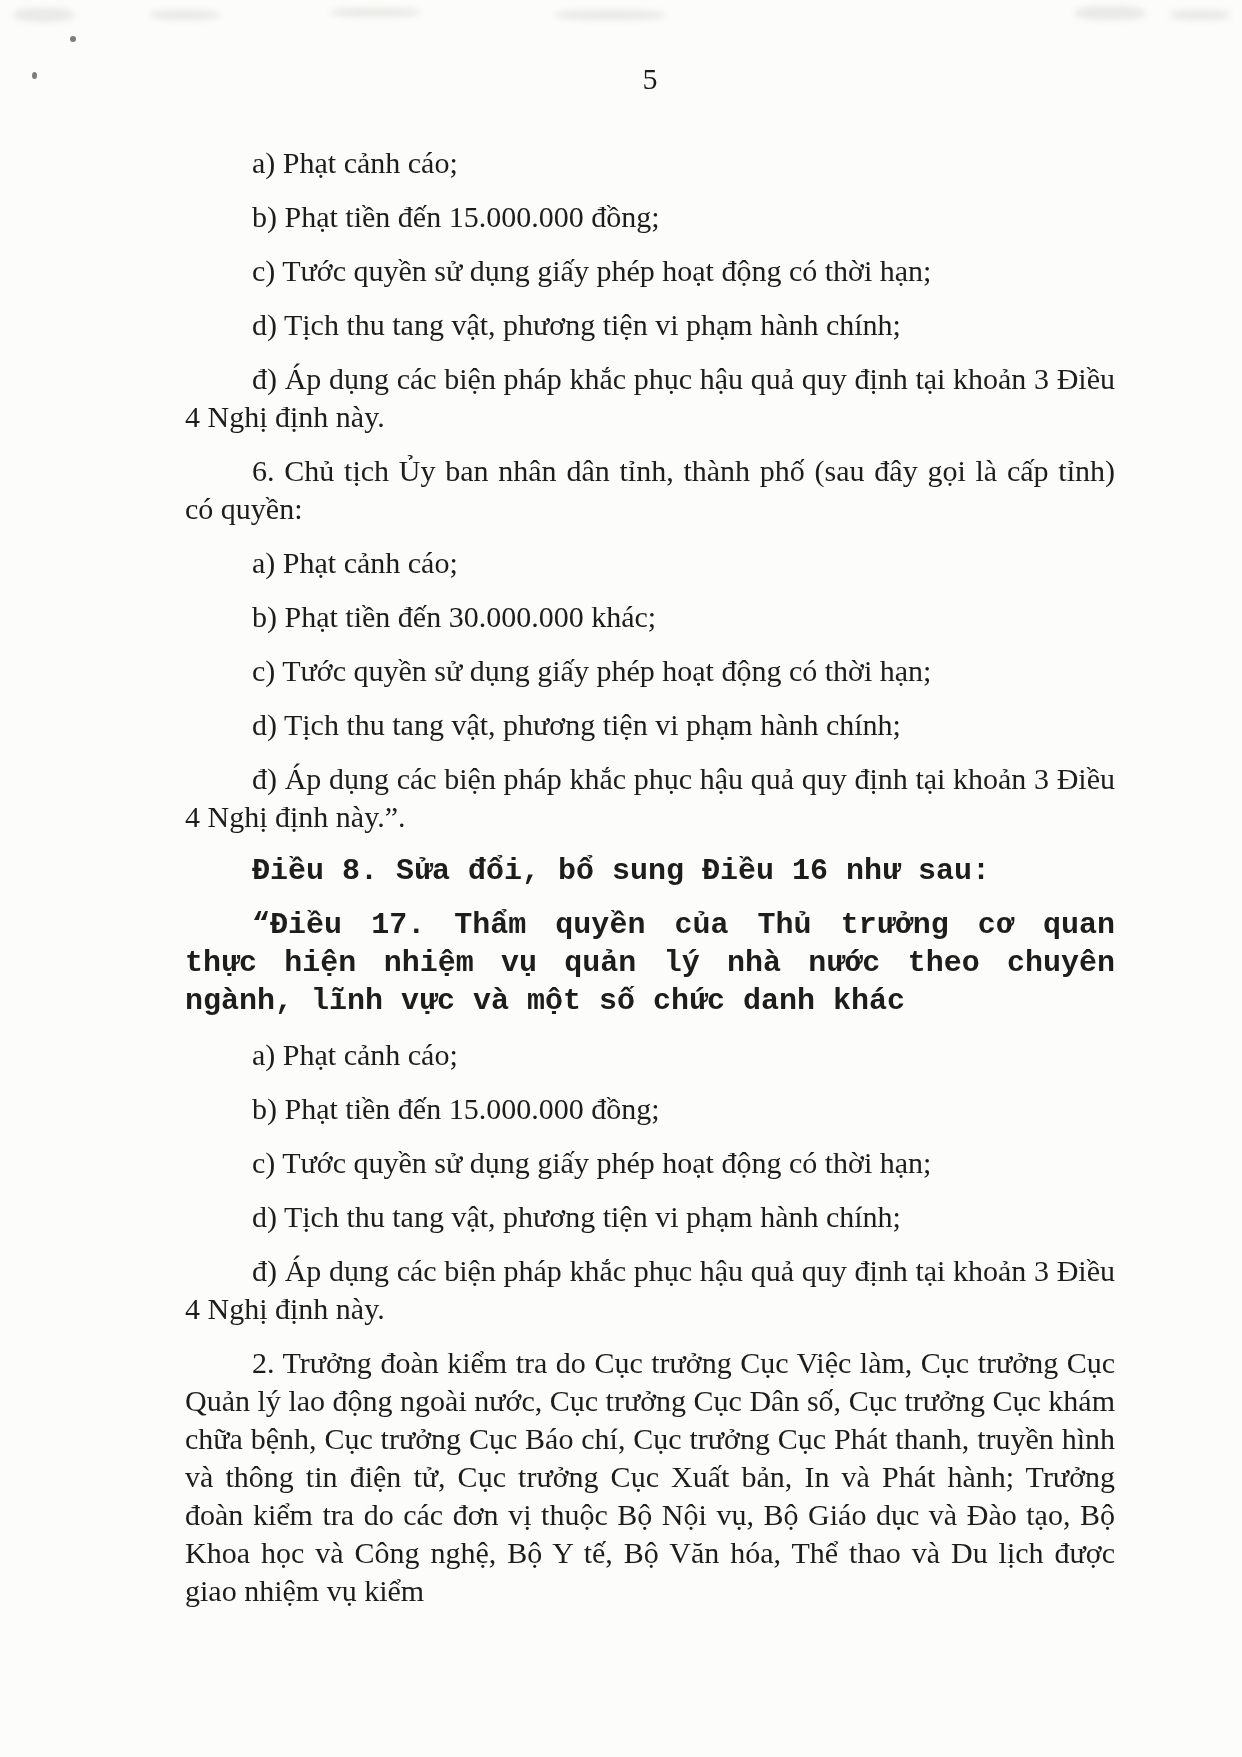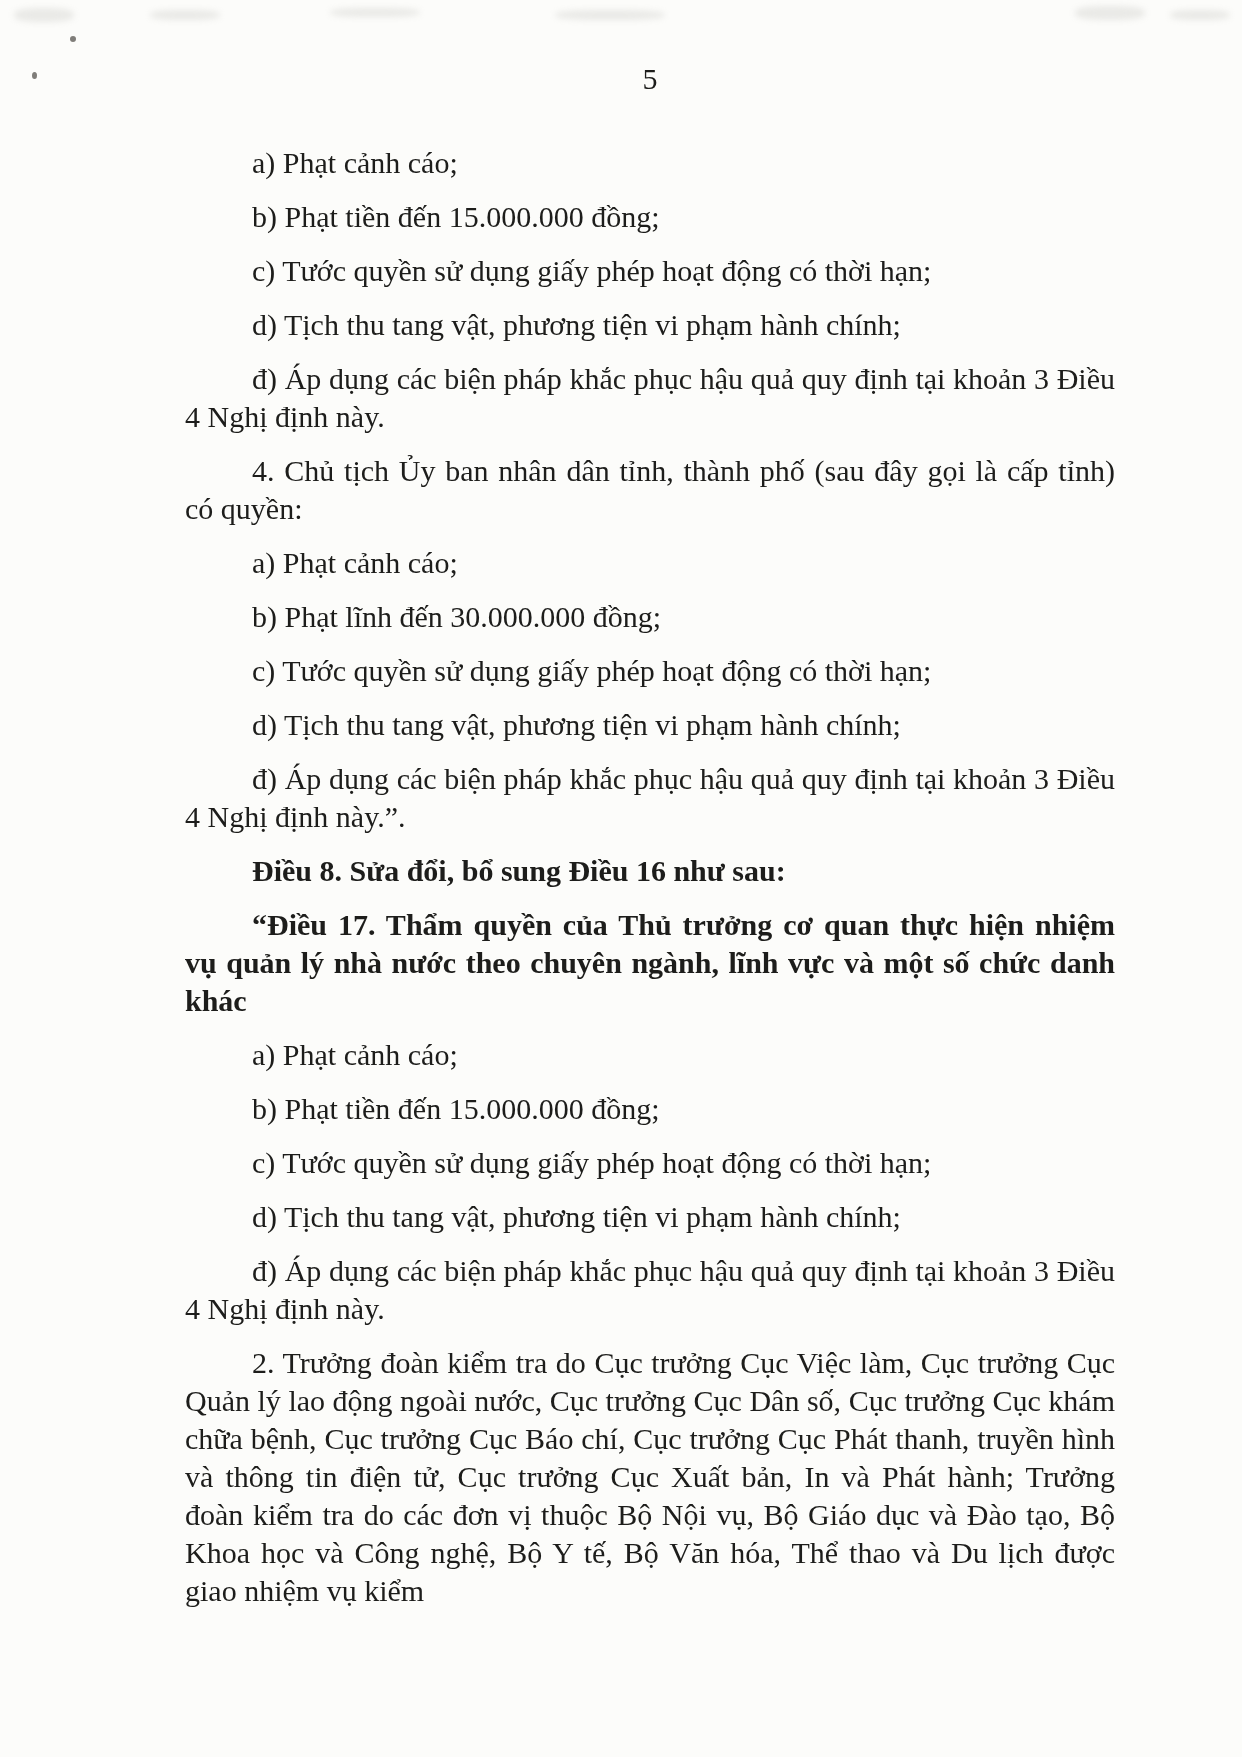--- a/index.html
+++ b/index.html
@@ -18,21 +18,21 @@
   }
   .content p{
     margin:0 0 16px 0;
     font-size:30px;
     line-height:38px;
     -webkit-font-smoothing:antialiased;
   }
   .page-num{text-align:center;margin-bottom:46px !important;}
   .indent{text-indent:67px;}
   .justify{text-align:justify;}
-  .bold{font-weight:bold;}
+  .bold{font-weight:bold;font-family:Liberation Mono, monospace;}
   
   .artifact{position:absolute;pointer-events:none;}
   .smudge{background:#a8a8a2;opacity:.22;filter:blur(3px);border-radius:40%;}
   .speck{background:#55534e;opacity:.75;border-radius:50%;}
 </style>
 </head>
 <body>
 
 <div class="page">
 
@@ -47,23 +47,23 @@
 
   <div class="content">
     <p class="page-num">5</p>
 
     <p class="indent">a) Phạt cảnh cáo;</p>
     <p class="indent">b) Phạt tiền đến 15.000.000 đồng;</p>
     <p class="indent">c) Tước quyền sử dụng giấy phép hoạt động có thời hạn;</p>
     <p class="indent">d) Tịch thu tang vật, phương tiện vi phạm hành chính;</p>
     <p class="indent justify">đ) Áp dụng các biện pháp khắc phục hậu quả quy định tại khoản 3 Điều 4 Nghị định này.</p>
 
-    <p class="indent justify">4. Chủ tịch Ủy ban nhân dân tỉnh, thành phố (sau đây gọi là cấp tỉnh) có quyền:</p>
+    <p class="indent justify">6. Chủ tịch Ủy ban nhân dân tỉnh, thành phố (sau đây gọi là cấp tỉnh) có quyền:</p>
     <p class="indent">a) Phạt cảnh cáo;</p>
-    <p class="indent">b) Phạt lĩnh đến 30.000.000 đồng;</p>
+    <p class="indent">b) Phạt tiền đến 30.000.000 khác;</p>
     <p class="indent">c) Tước quyền sử dụng giấy phép hoạt động có thời hạn;</p>
     <p class="indent">d) Tịch thu tang vật, phương tiện vi phạm hành chính;</p>
     <p class="indent justify">đ) Áp dụng các biện pháp khắc phục hậu quả quy định tại khoản 3 Điều 4 Nghị định này.”.</p>
 
     <p class="indent bold">Điều 8. Sửa đổi, bổ sung Điều 16 như sau:</p>
     <p class="indent justify bold">“Điều 17. Thẩm quyền của Thủ trưởng cơ quan thực hiện nhiệm vụ quản lý nhà nước theo chuyên ngành, lĩnh vực và một số chức danh khác</p>
 
     <p class="indent">a) Phạt cảnh cáo;</p>
     <p class="indent">b) Phạt tiền đến 15.000.000 đồng;</p>
     <p class="indent">c) Tước quyền sử dụng giấy phép hoạt động có thời hạn;</p>

